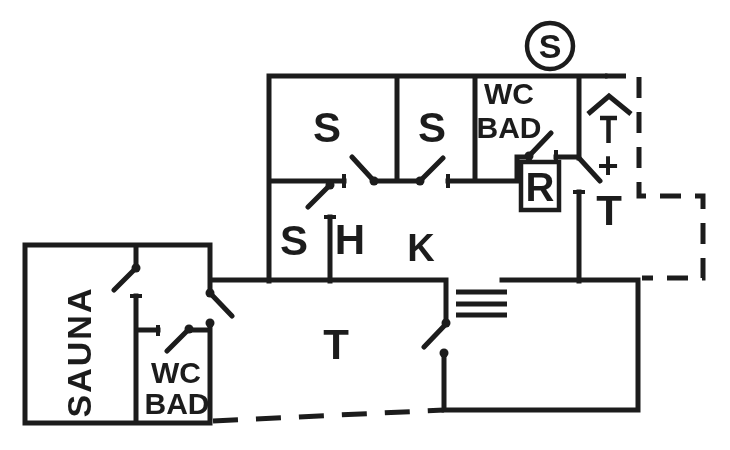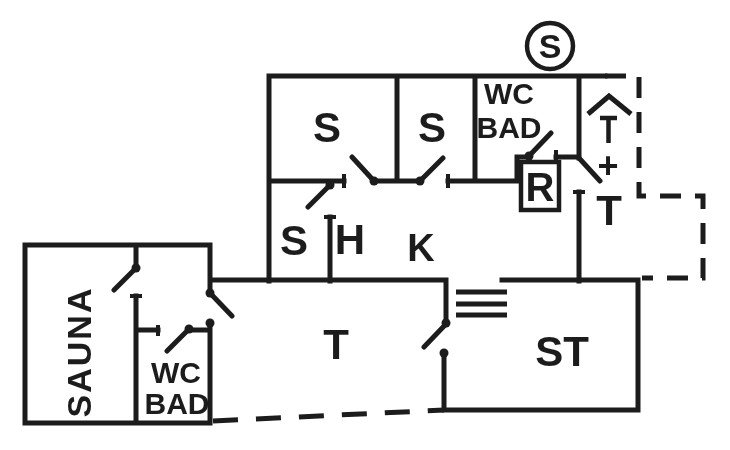--- a/index.html
+++ b/index.html
@@ -115,19 +115,18 @@
   <div class="lbl" style="left:540px;top:187px;font-size:40px;">R</div>
 
   <div class="lbl" style="left:294px;top:241px;font-size:42px;">S</div>
   <div class="lbl" style="left:350px;top:240px;font-size:42px;">H</div>
   <div class="lbl" style="left:421px;top:248px;font-size:38px;">K</div>
 
   <div class="lbl" style="left:608px;top:166px;font-size:36px;">+</div>
   <div class="lbl" style="left:609px;top:211px;font-size:42px;">T</div>
 
   <div class="lbl" style="left:336px;top:345px;font-size:42px;">T</div>
-  <div class="lbl" style="left:562px;top:352px;font-size:42px;">ST</div>
 
   <div class="lbl rot" style="left:79px;top:352px;font-size:34px;">SAUNA</div>
   <div class="lbl" style="left:176px;top:373px;font-size:30px;">WC</div>
   <div class="lbl" style="left:177px;top:404px;font-size:30px;">BAD</div>
 
 </div>
 
 </body></html>

